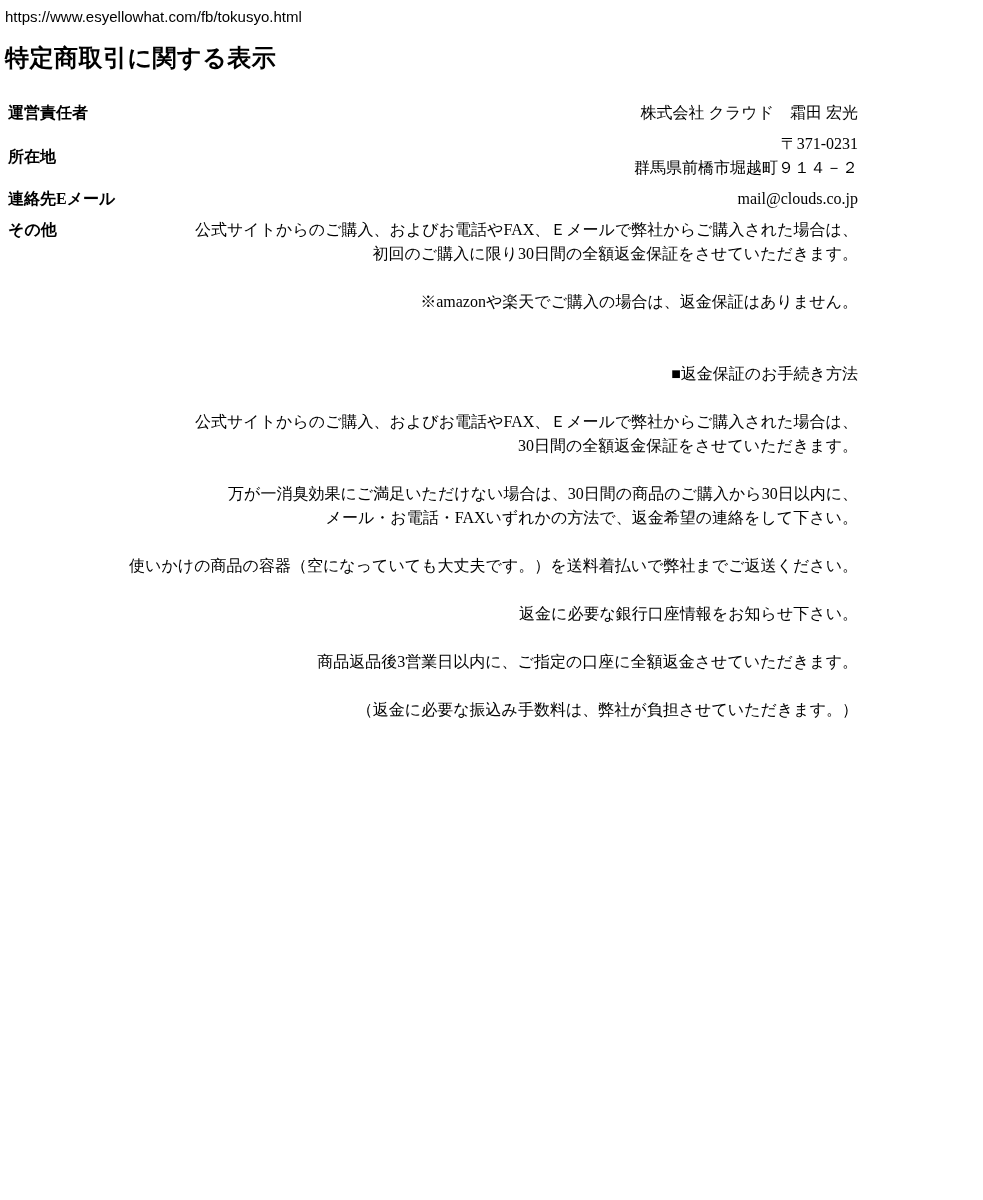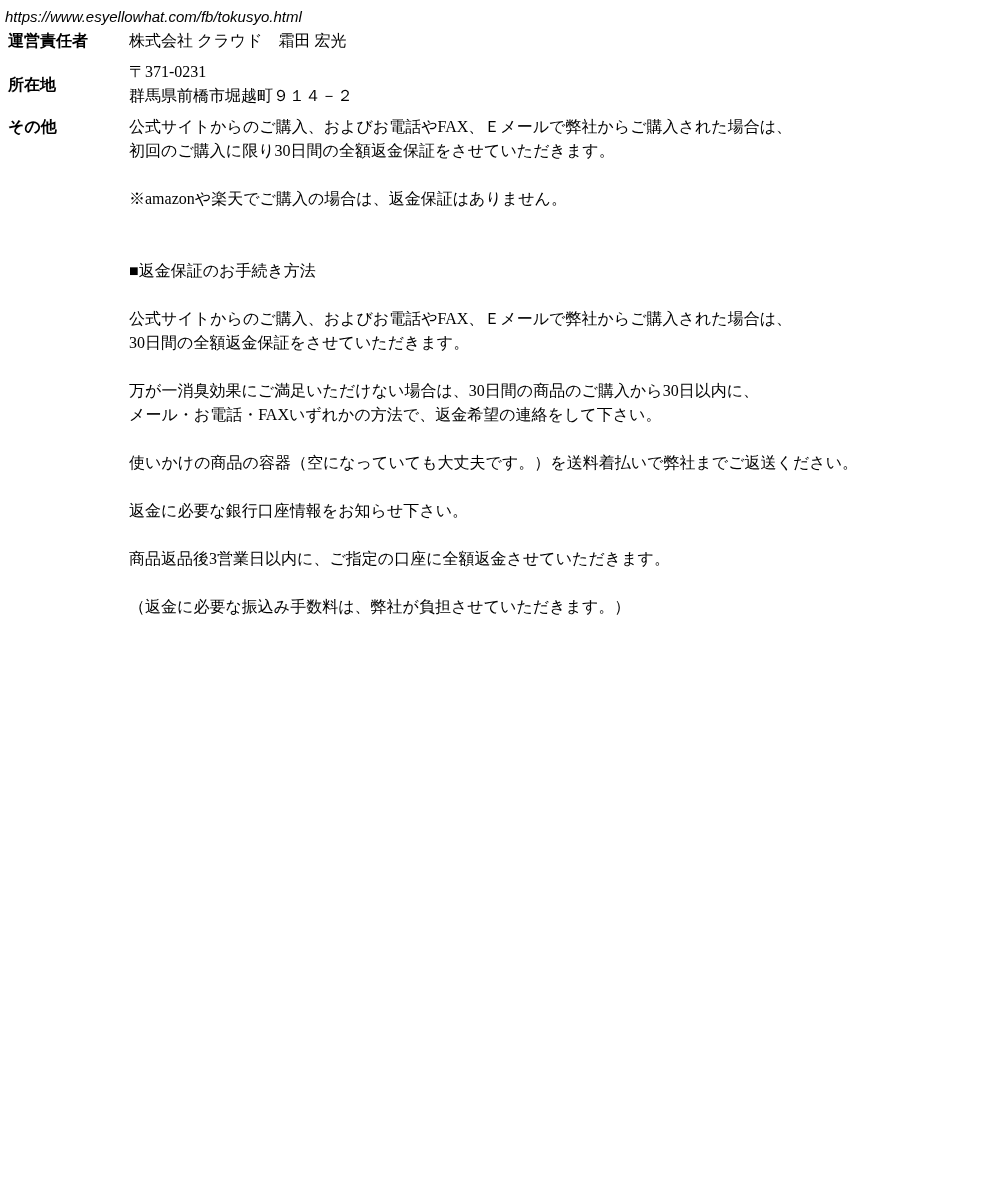--- a/index.html
+++ b/index.html
@@ -15,21 +15,20 @@
     padding: 8px 6px 6px 4px;
     font-family: "Liberation Serif", serif;
     font-size: 16px;
     overflow: hidden;
   }
   .url-line {
     font-family: "Liberation Sans", sans-serif;
     font-size: 15px;
     line-height: 18px;
     margin: 0 0 0 1px;
-    font-style: italic;
   }
   .page-title {
     font-family: "Liberation Sans", sans-serif;
     font-size: 24px;
     font-weight: bold;
     line-height: 28px;
     margin: 18px 0 26px 1px;
     letter-spacing: 0.5px;
   }
   table.tokusyo {
@@ -54,40 +53,46 @@
   }
   td.row-label.v-middle {
     vertical-align: middle;
   }
   td.row-value {
     font-size: 16px;
     line-height: 24px;
     padding: 3px 0 4px 2px;
     white-space: pre-line;
     font-family: "Liberation Serif", serif;
+    text-align: right;
   }
 </style>
 </head>
 <body style="color: rgb(0, 0, 0); background: rgb(255, 255, 255);">
 
 <div class="page">
 
   <div class="url-line">https://www.esyellowhat.com/fb/tokusyo.html</div>
 
+  <h1 class="page-title">特定商取引に関する表示</h1>
 
   <table class="tokusyo">
     <tbody>
       <tr>
         <td class="row-label">運営責任者</td>
         <td class="row-value">株式会社 クラウド　霜田 宏光</td>
       </tr>
       <tr>
         <td class="row-label v-middle">所在地</td>
         <td class="row-value">〒371-0231
 群馬県前橋市堀越町９１４－２</td>
+      </tr>
+      <tr>
+        <td class="row-label">連絡先Eメール</td>
+        <td class="row-value">mail@clouds.co.jp</td>
       </tr>
       <tr>
         <td class="row-label">その他</td>
         <td class="row-value">公式サイトからのご購入、およびお電話やFAX、Ｅメールで弊社からご購入された場合は、
 初回のご購入に限り30日間の全額返金保証をさせていただきます。
 
 ※amazonや楽天でご購入の場合は、返金保証はありません。
 
 
 ■返金保証のお手続き方法

